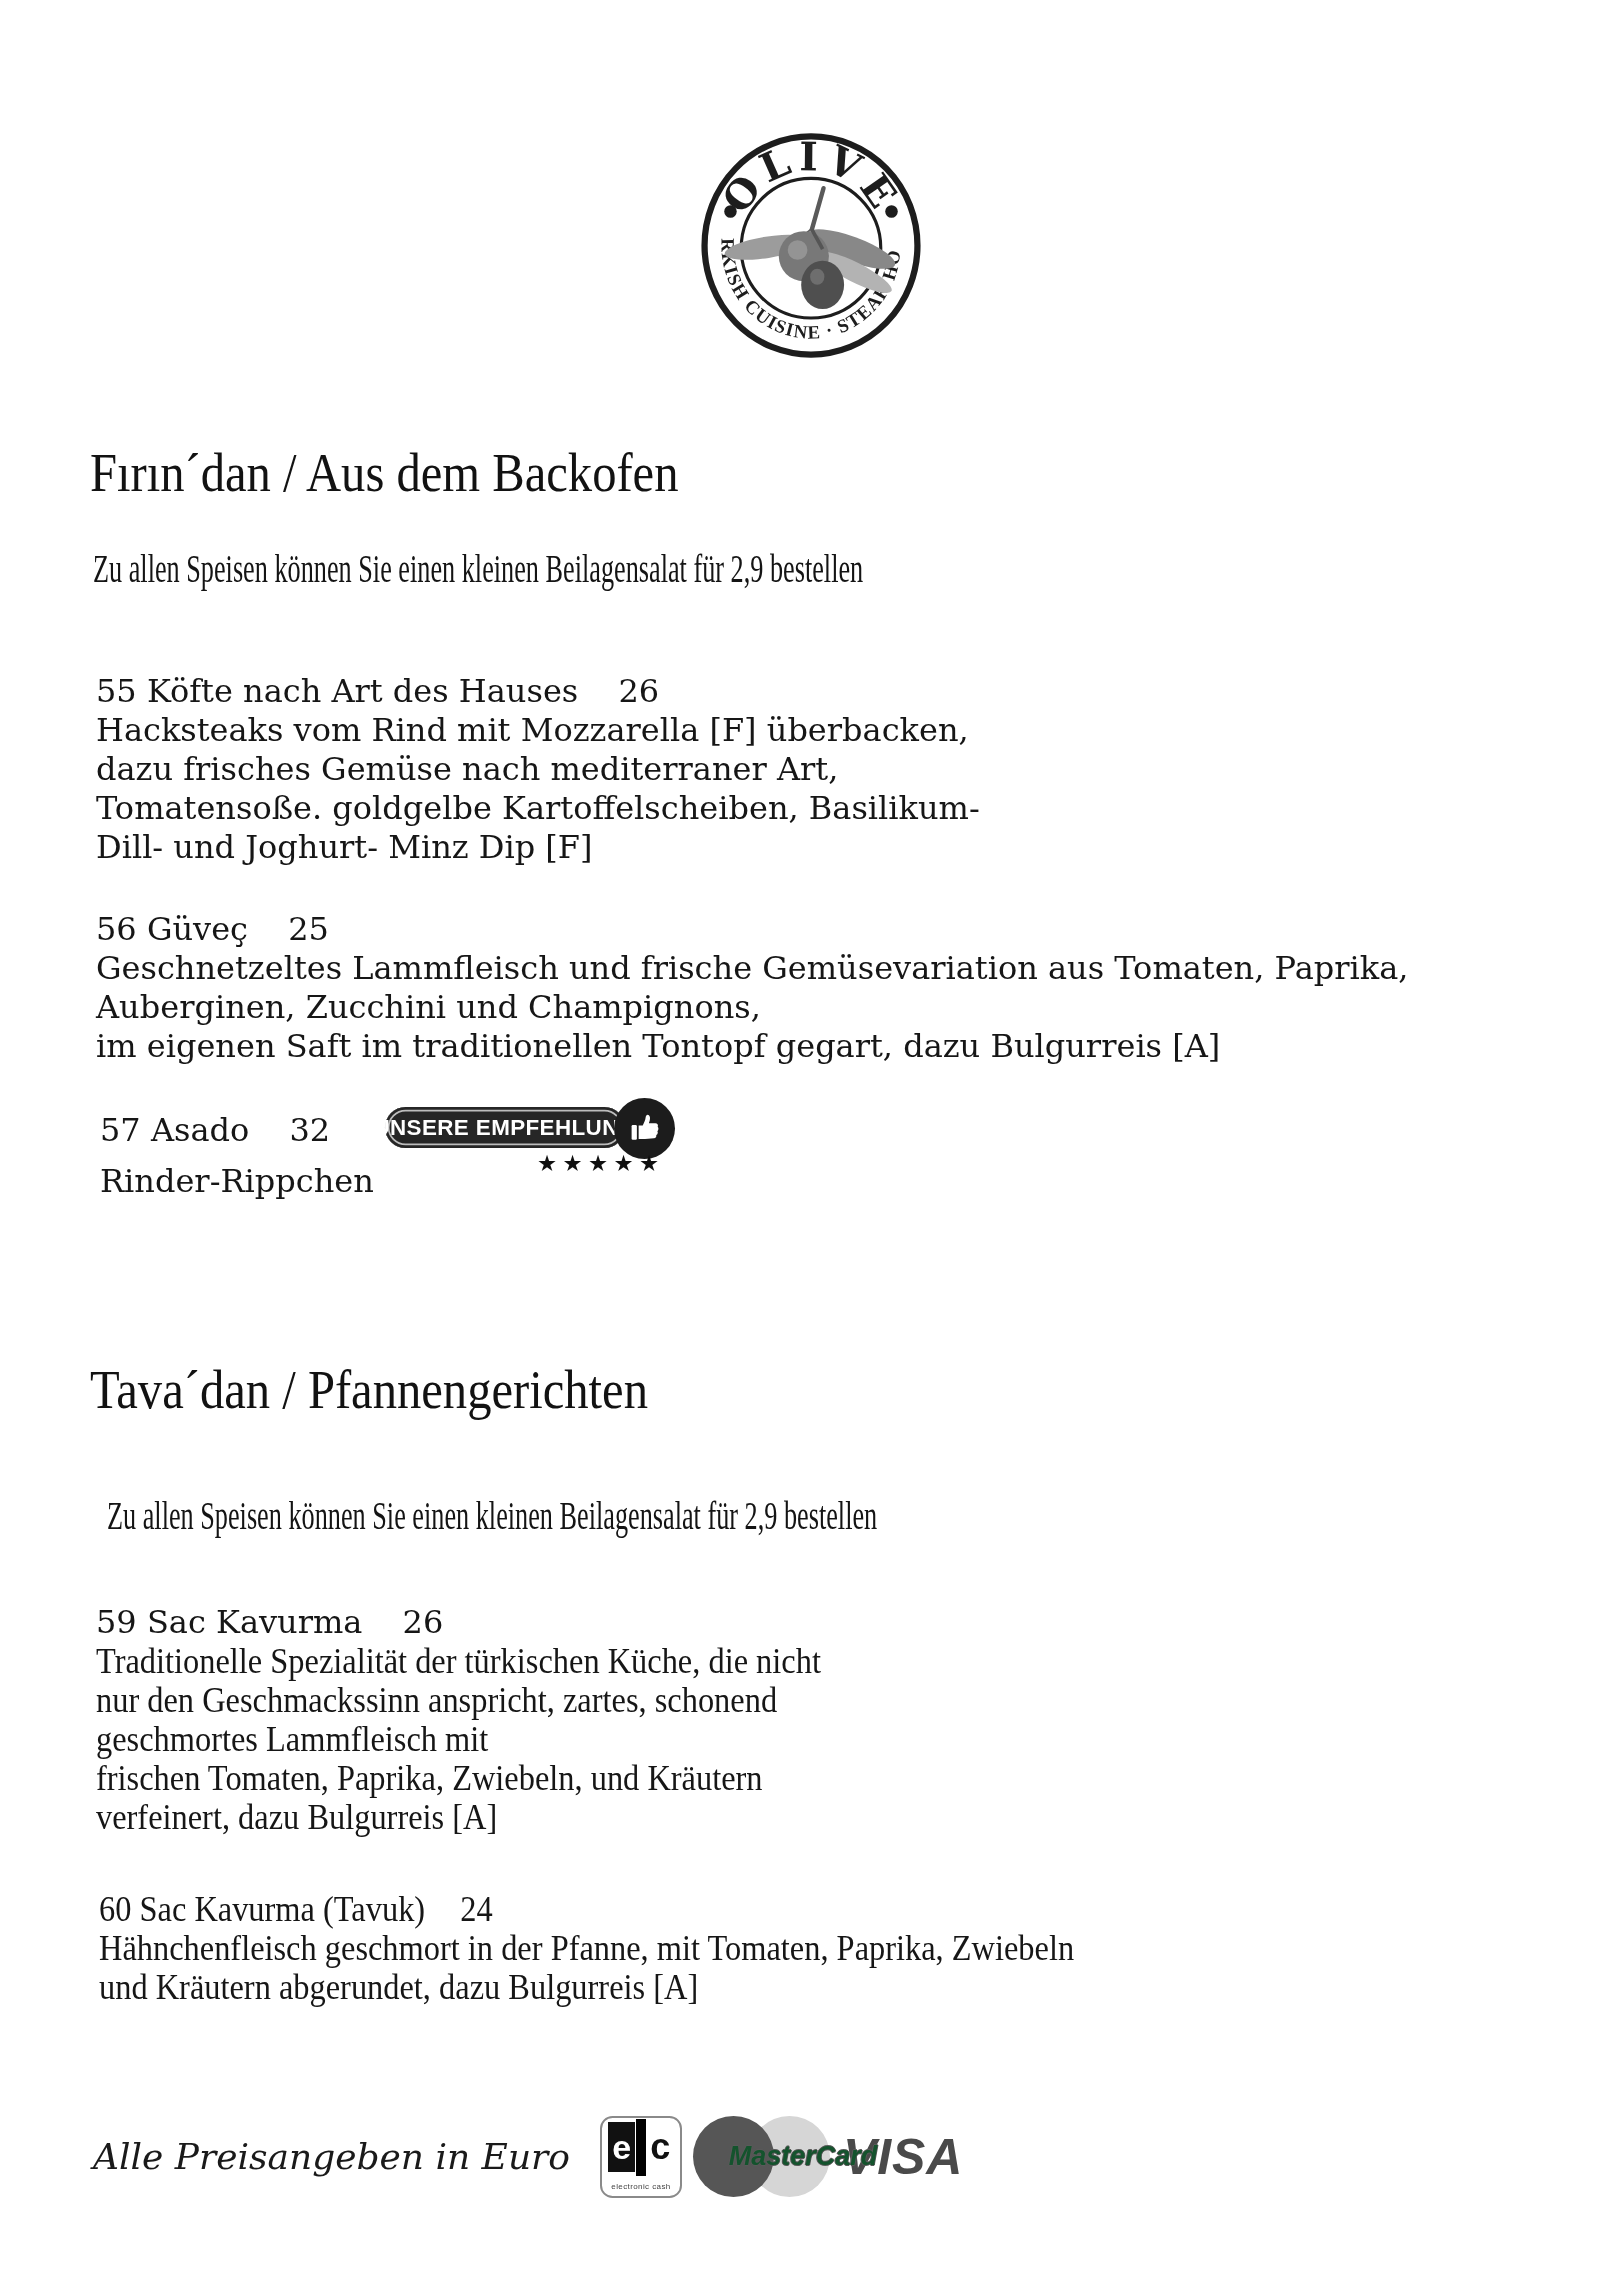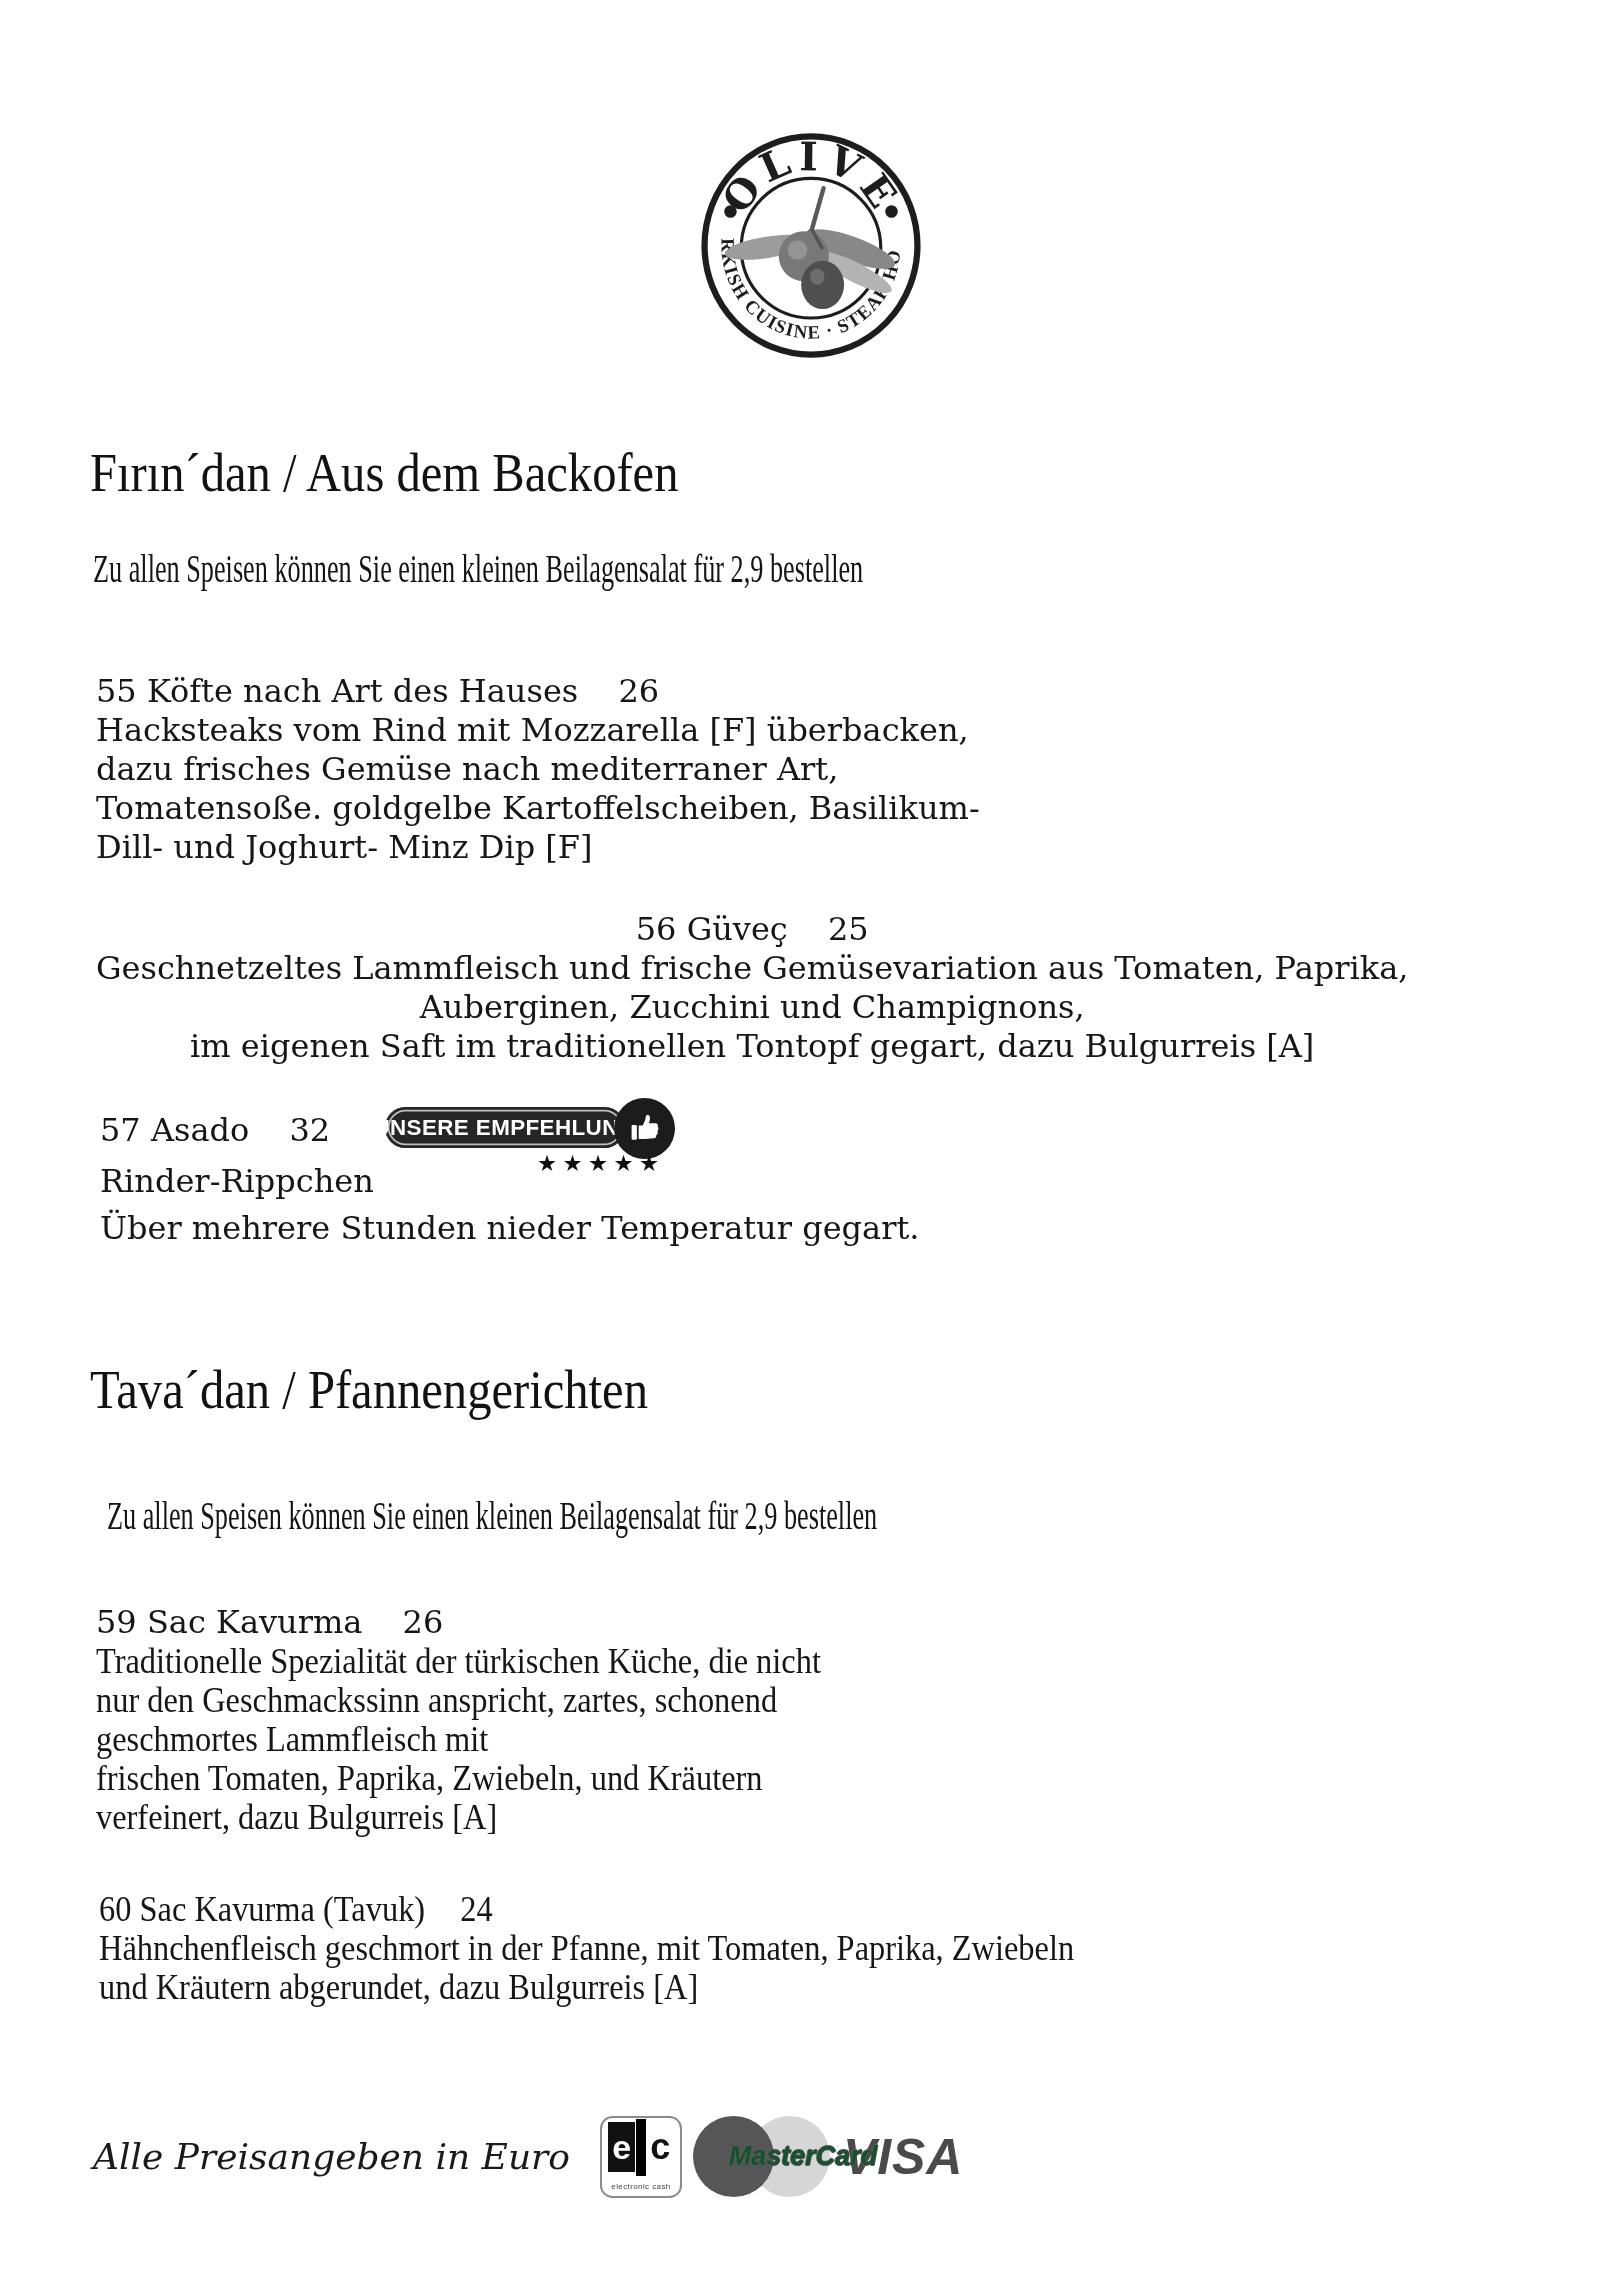--- a/index.html
+++ b/index.html
@@ -18,21 +18,21 @@
   .note{position:absolute;white-space:nowrap;
         font-family:"Liberation Serif",serif;font-size:41px;line-height:47px;
         transform:scaleX(0.64);transform-origin:left top;color:#141414;}
   .note1{left:93px;top:545px;}
   .note2{left:107px;top:1492px;}
 
   
   .item{position:absolute;font-family:"DejaVu Serif",serif;font-size:32px;line-height:39px;color:#161616;}
   .item .line{white-space:nowrap;}
   .item-55{left:96px;top:672px;}
-  .item-56{left:96px;top:910px;text-align:center;}
+  .item-56{left:96px;top:910px;}
   .item-57{left:100px;top:1107px;}
   .item-59{left:96px;top:1594px;margin-top:9px;}
   .item-60{left:99px;top:1890px;}
   .price{margin-left:30px;}
   .price-wide{}
   .cond{font-family:"Liberation Serif",serif;font-size:36px;line-height:39px;
         transform:scaleX(0.90);transform-origin:left top;}
   .item-57 .line{line-height:47px;}
   .item-57 .title{margin-bottom:3.6px;}
 
@@ -150,21 +150,20 @@
           </svg>
         </div>
         <div class="badge-stars">★★★★★</div>
       </div>
       <div class="line title">
         <span>57</span>
         <span>Asado</span>
         <span class="price price-wide">32</span>
       </div>
       <div class="line">Rinder-Rippchen</div>
-      <div class="line">Über mehrere Stunden nieder Temperatur gegart.</div>
     </div>
   </div>
 
   <div>
     <div class="heading heading2">Tava´dan / Pfannengerichten</div>
     <div class="note note2">Zu allen Speisen können Sie einen kleinen Beilagensalat für 2,9 bestellen</div>
 
     <div class="item item-59">
       <div class="line title">
         <span>59</span>

